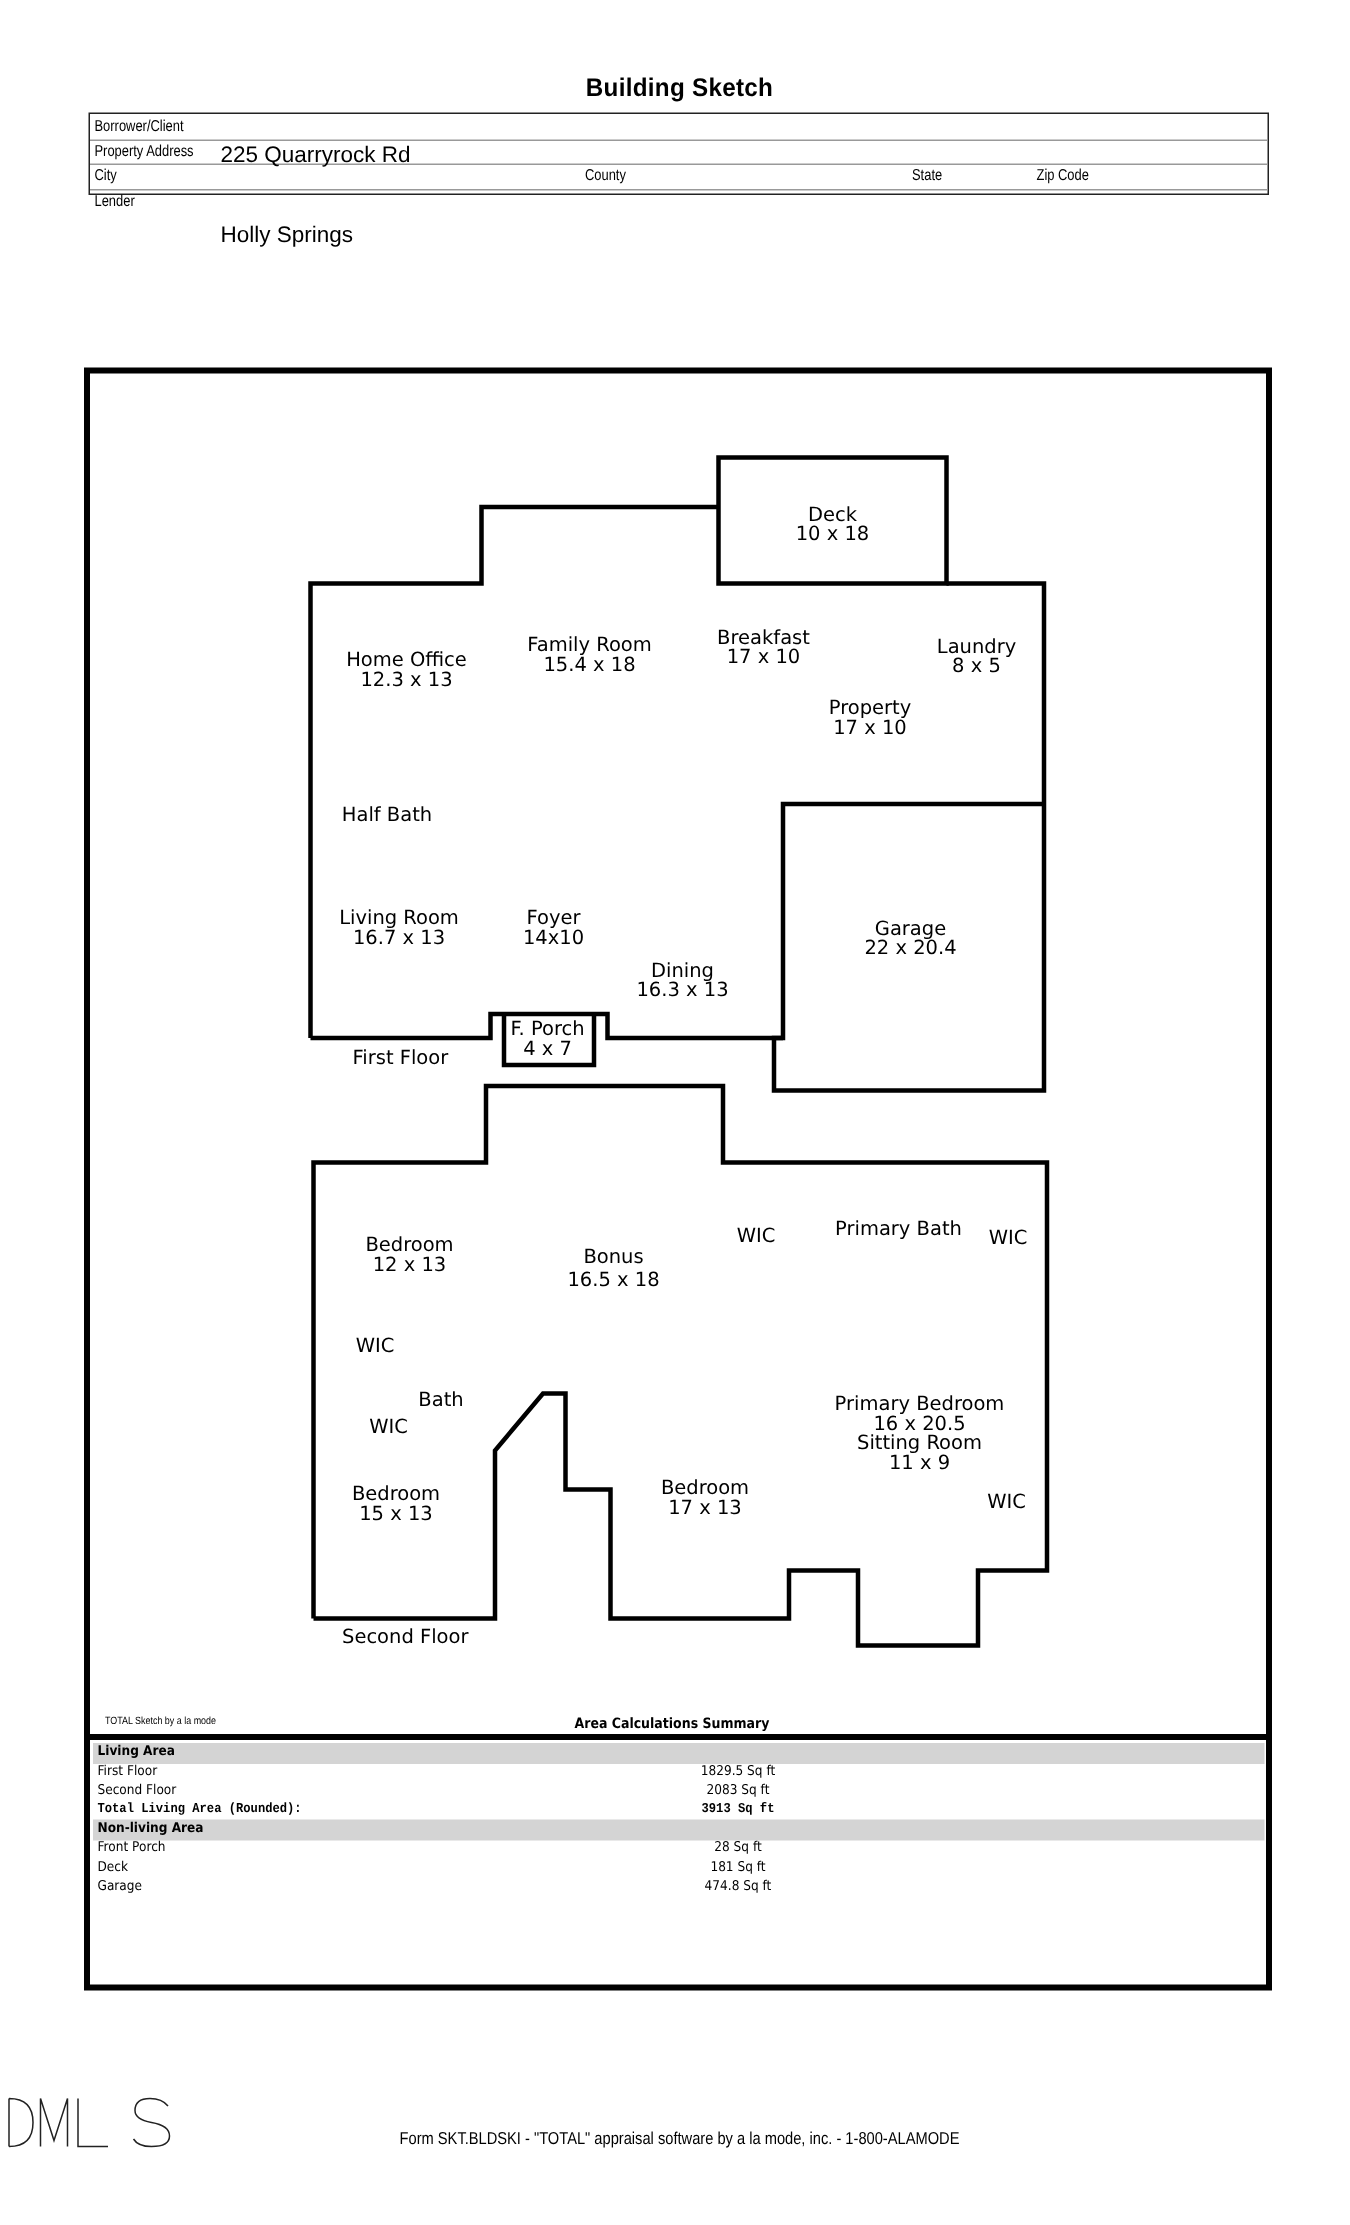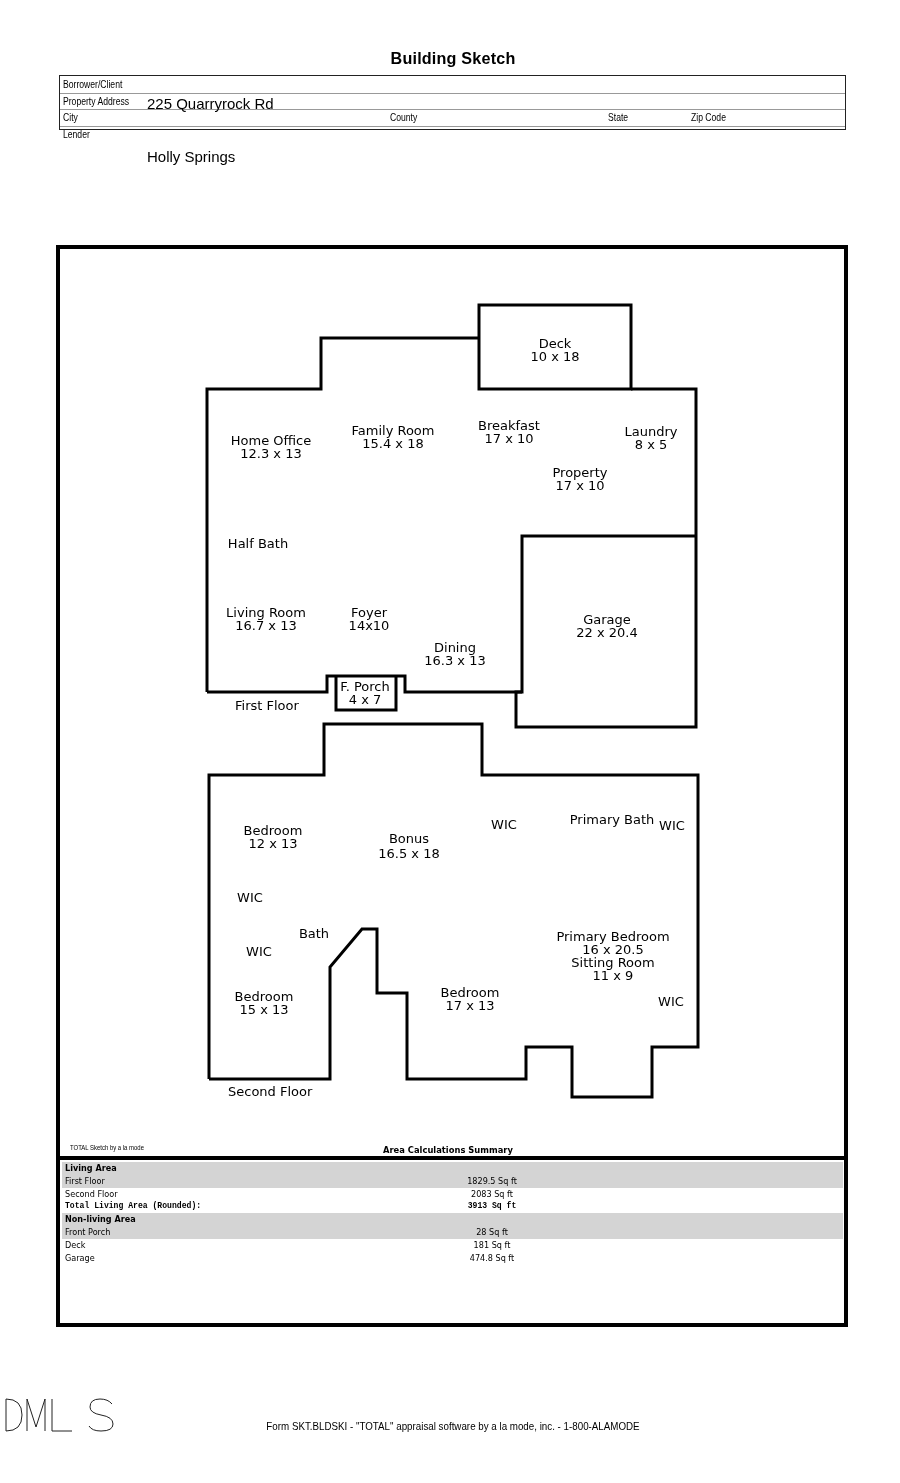--- a/index.html
+++ b/index.html
@@ -10,21 +10,21 @@
     .hrow:last-child { border-bottom: none; }
     .hlabel { position: absolute; left: 3px; top: 2px; font-size: 10.5px; transform: scaleX(0.82); transform-origin: left; }
     .hval { position: absolute; top: 2px; font-size: 15px; }
     .outer-box { position: absolute; left: 56px; top: 245px; width: 792px; height: 1082px; border: 4px solid #000; box-sizing: border-box; }
     svg.plan { position: absolute; left: 0; top: 0; }
     .room-label { position: absolute; text-align: center; font-family: "DejaVu Sans", sans-serif; font-size: 13px; line-height: 13px; white-space: nowrap; transform: translateX(-50%); }
     .floor-label { position: absolute; font-family: "DejaVu Sans", sans-serif; font-size: 13px; white-space: nowrap; }
     .sketch-credit { position: absolute; left: 70px; top: 1144px; font-size: 7px; transform: scaleX(0.85); transform-origin: left; }
     .summary-title { position: absolute; left: 383px; top: 1144px; font-size: 9.5px; font-weight: bold; font-family: "DejaVu Sans", sans-serif; transform: scaleX(0.88); transform-origin: left; }
     .summary-divider { position: absolute; left: 58px; top: 1156px; width: 788px; height: 4px; background: #000; }
-    .srow { position: absolute; left: 62px; width: 781px; height: 26px; font-family: "DejaVu Sans", sans-serif; font-size: 9px; line-height: 12.8px; }
+    .srow { position: absolute; left: 62px; width: 781px; height: 14px; font-family: "DejaVu Sans", sans-serif; font-size: 9px; line-height: 12.8px; }
     .srow.section { background: #d4d4d4; font-weight: bold; }
     .srow.bold { font-weight: bold; font-family: Liberation Mono, monospace; }
     .srow .lbl { position: absolute; left: 3px; transform: scaleX(0.9); transform-origin: left; }
     .srow .val { position: absolute; left: 430px; transform: translateX(-50%) scaleX(0.9); }
     .footer { position: absolute; left: 0; width: 906px; top: 1420px; text-align: center; font-size: 11.5px; transform: scaleX(0.85); }
   </style>
 </head>
 <body>
 
 <div class="title">Building Sketch</div>
@@ -123,30 +123,30 @@
     <div>Bedroom</div>
     <div>12 x 13</div>
   </div>
 <div class="room-label" style="left:409px; top:832px;">
     <div>Bonus</div>
     <div style="margin-top:2px;">16.5 x 18</div>
   </div>
 <div class="room-label" style="left:504px; top:818px;">
     <div>WIC</div>
   </div>
-<div class="room-label" style="left:599px; top:813px;margin-left:13px;">
+<div class="room-label" style="left:599px; top:813px;">
     <div>Primary Bath</div>
   </div>
 <div class="room-label" style="left:672px; top:819px;">
     <div>WIC</div>
   </div>
 <div class="room-label" style="left:250px; top:891px;">
     <div>WIC</div>
   </div>
-<div class="room-label" style="left:314px; top:927px;">
+<div class="room-label" style="left:294px; top:927px;">
     <div>Bath</div>
   </div>
 <div class="room-label" style="left:259px; top:945px;">
     <div>WIC</div>
   </div>
 <div class="room-label" style="left:613px; top:930px;">
     <div>Primary Bedroom</div>
     <div>16 x 20.5</div>
   </div>
 <div class="room-label" style="left:264px; top:990px;">

